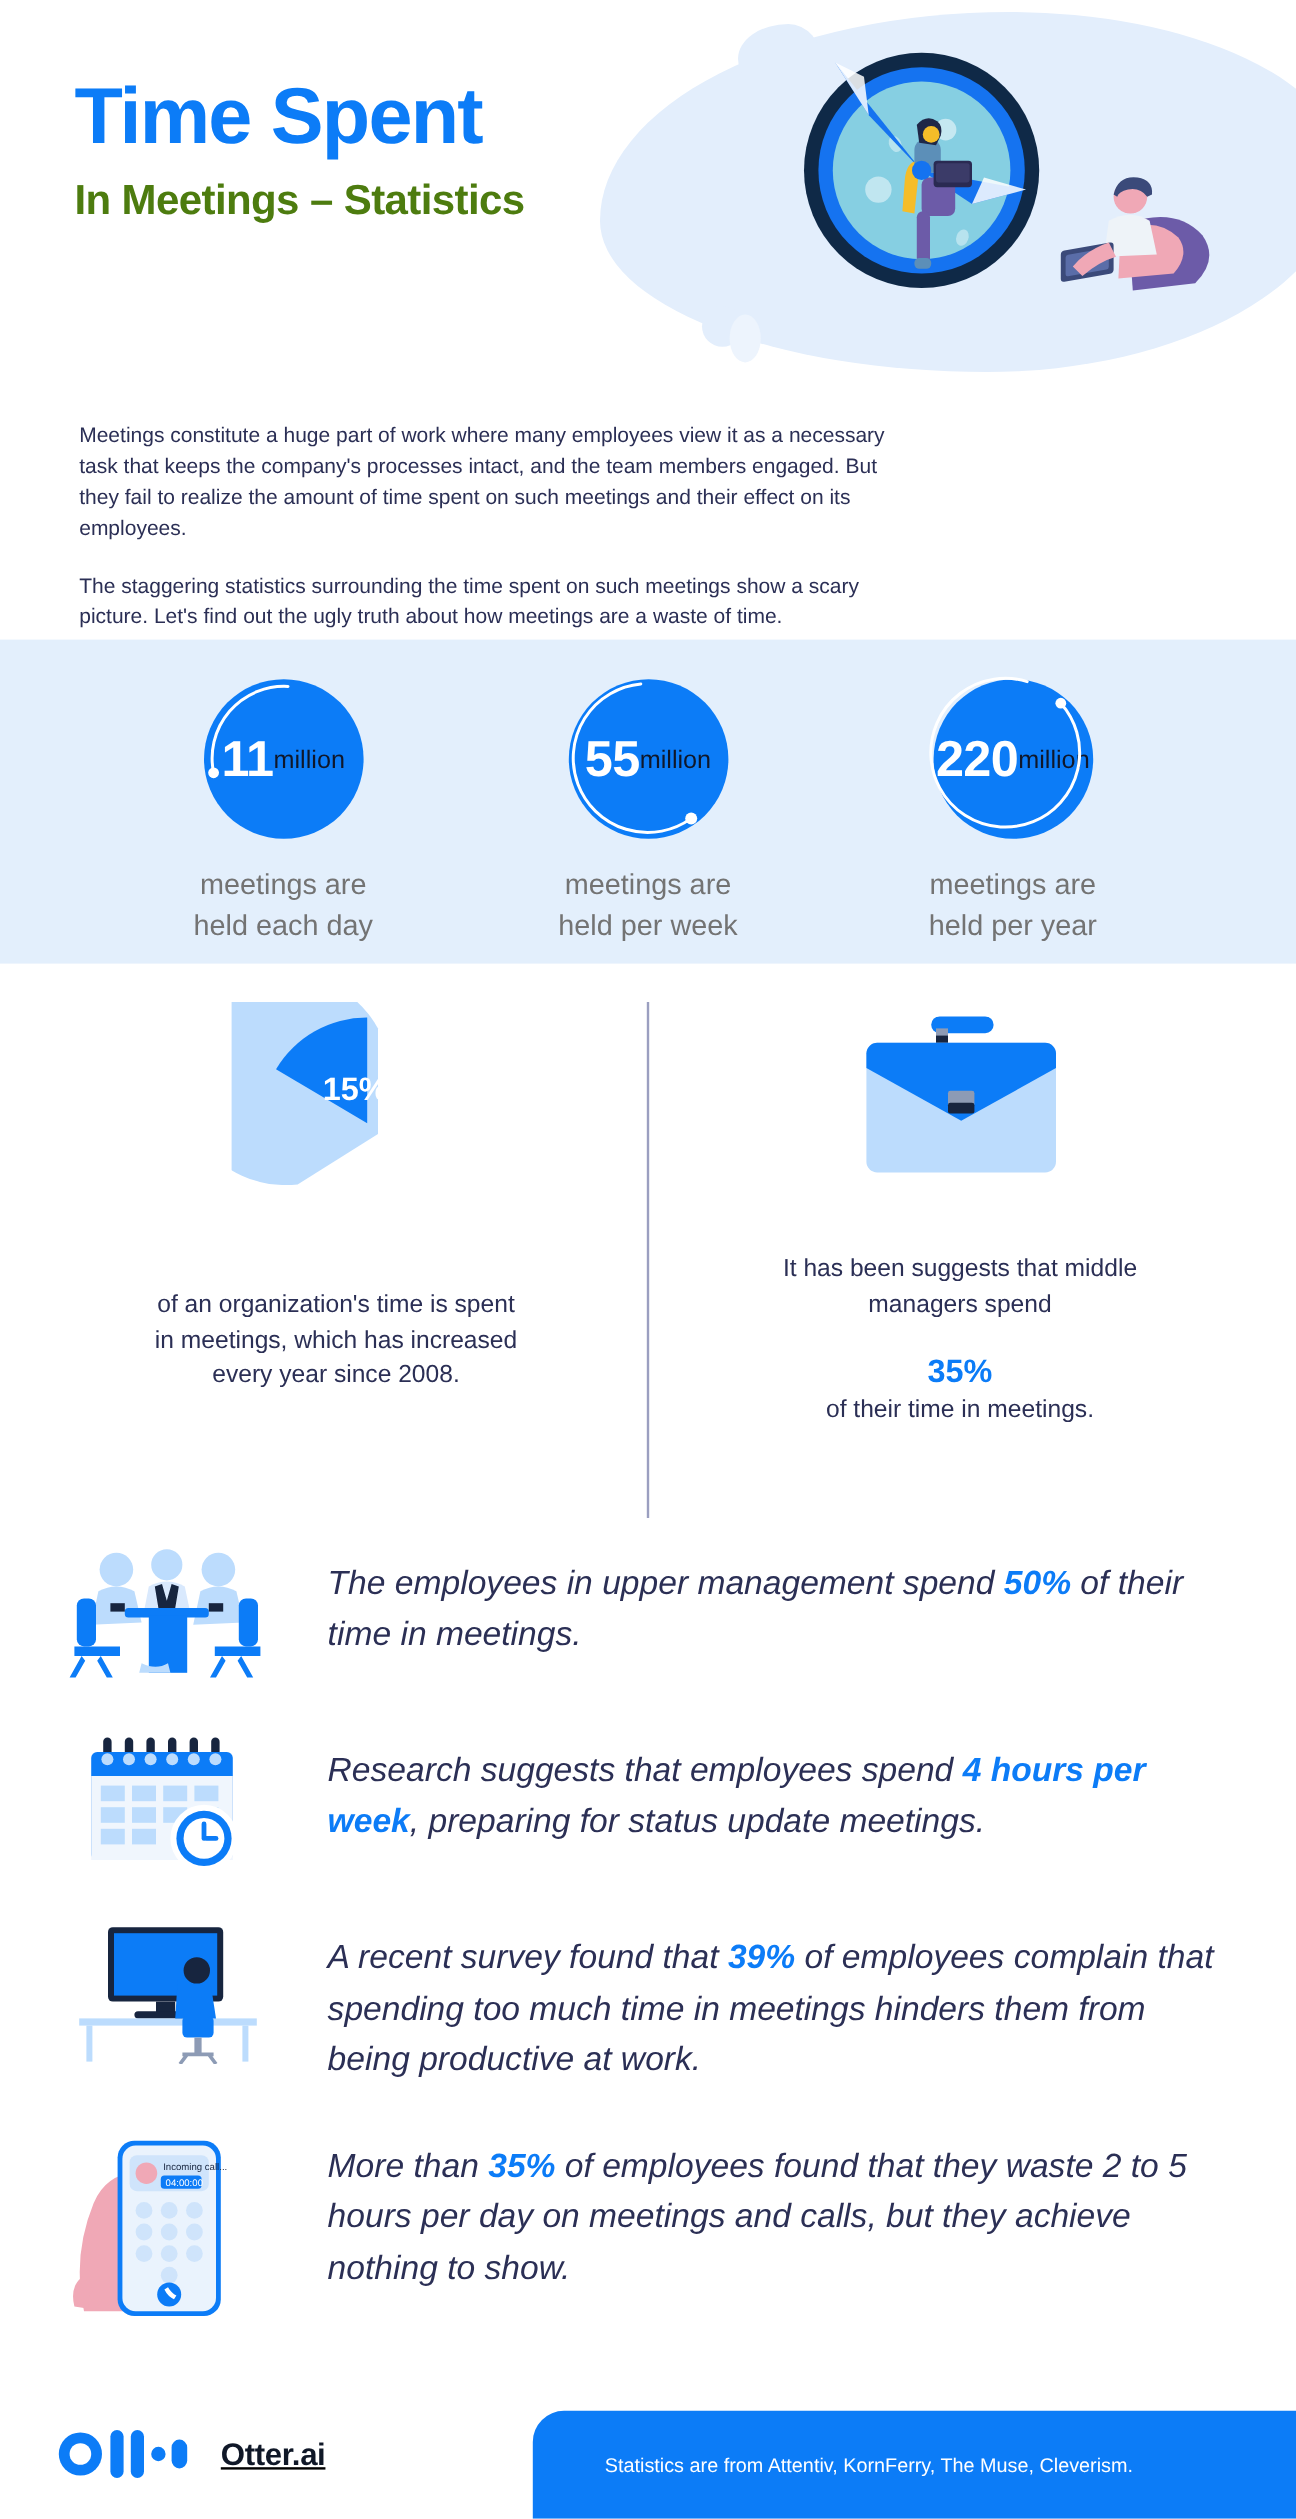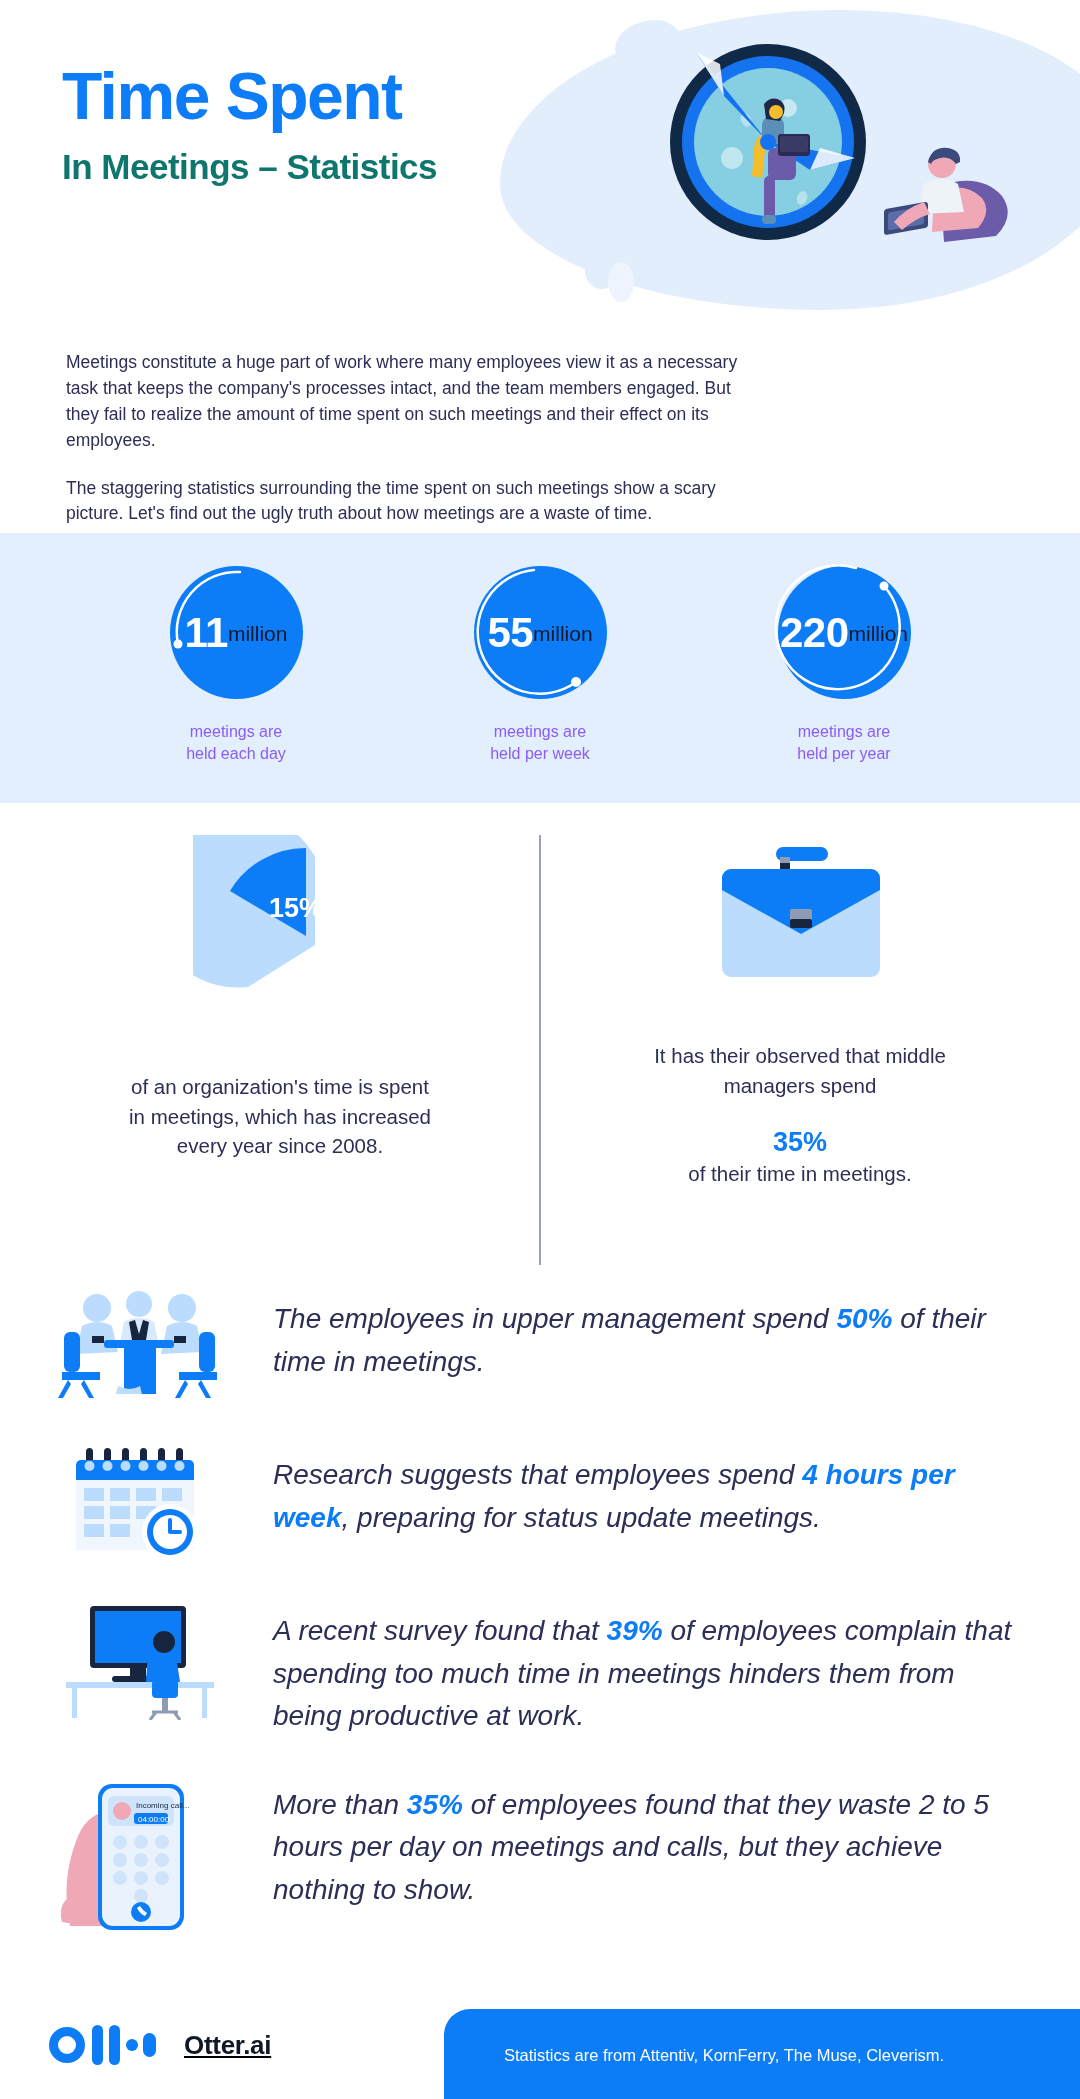--- a/index.html
+++ b/index.html
@@ -68,21 +68,21 @@
   .title-main {
     font-size: 66px;
     font-weight: bold;
     color: #0c7cf7;
     letter-spacing: -1.5px;
     line-height: 1.05;
   }
   .title-sub {
     font-size: 35px;
     font-weight: bold;
-    color: #0f766e;
+    color: #4d7c0f;
     letter-spacing: -0.5px;
     margin-top: 16px;
   }
   .clock-art {
     position: absolute;
     left: 660px;
     top: 30px;
     width: 220px;
     height: 215px;
     z-index: 4;
@@ -153,23 +153,23 @@
   }
   .bubble-unit {
     color: #0f172a;
     font-size: 21px;
     line-height: 1.2;
     margin-top: 2px;
   }
   .bubble-arc { position: absolute; inset: -6px; }
   .stat-caption {
     margin-top: 22px;
-    font-size: 16px;
+    font-size: 24px;
     line-height: 1.4;
-    color: #8b5cf6;
+    color: #737373;
   }
 
   
   .midsection {
     position: absolute;
     left: 0;
     top: 825px;
     width: 1080px;
     height: 450px;
   }
@@ -434,21 +434,21 @@
       <svg class="brief-art" viewBox="0 0 185 160">
         <rect x="68" y="8" width="52" height="14" rx="7" fill="#0c7cf7"></rect>
         <rect x="72" y="18" width="10" height="10" fill="#8d9bb5"></rect>
         <rect x="72" y="24" width="10" height="7" fill="#17253f"></rect>
         <rect x="14" y="30" width="158" height="108" rx="9" fill="#bcdcfd"></rect>
         <path d="M14 39 a9 9 0 0 1 9 -9 h140 a9 9 0 0 1 9 9 v12 l-79 44 l-79 -44 z" fill="#0c7cf7"></path>
         <rect x="82" y="70" width="22" height="13" rx="2" fill="#8d9bb5"></rect>
         <rect x="82" y="80" width="22" height="9" rx="2" fill="#17253f"></rect>
       </svg>
       <div class="brief-caption">
-        <span>It has their observed that middle</span><br>
+        <span>It has been suggests that middle</span><br>
         <span>managers spend</span>
       </div>
       <div class="brief-big">35%</div>
       <div class="brief-tail">of their time in meetings.</div>
     </div>
   </div>
 
   <div class="rows">
 
     <div class="row row-1">

